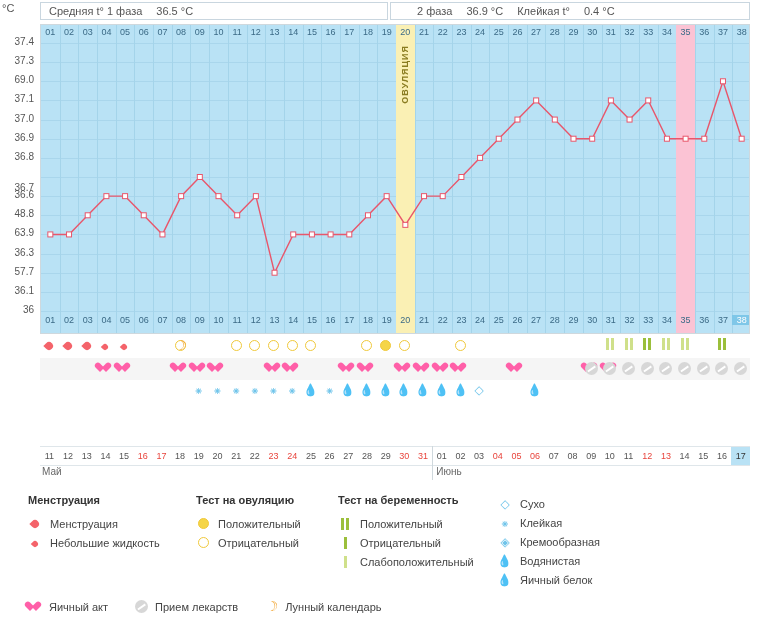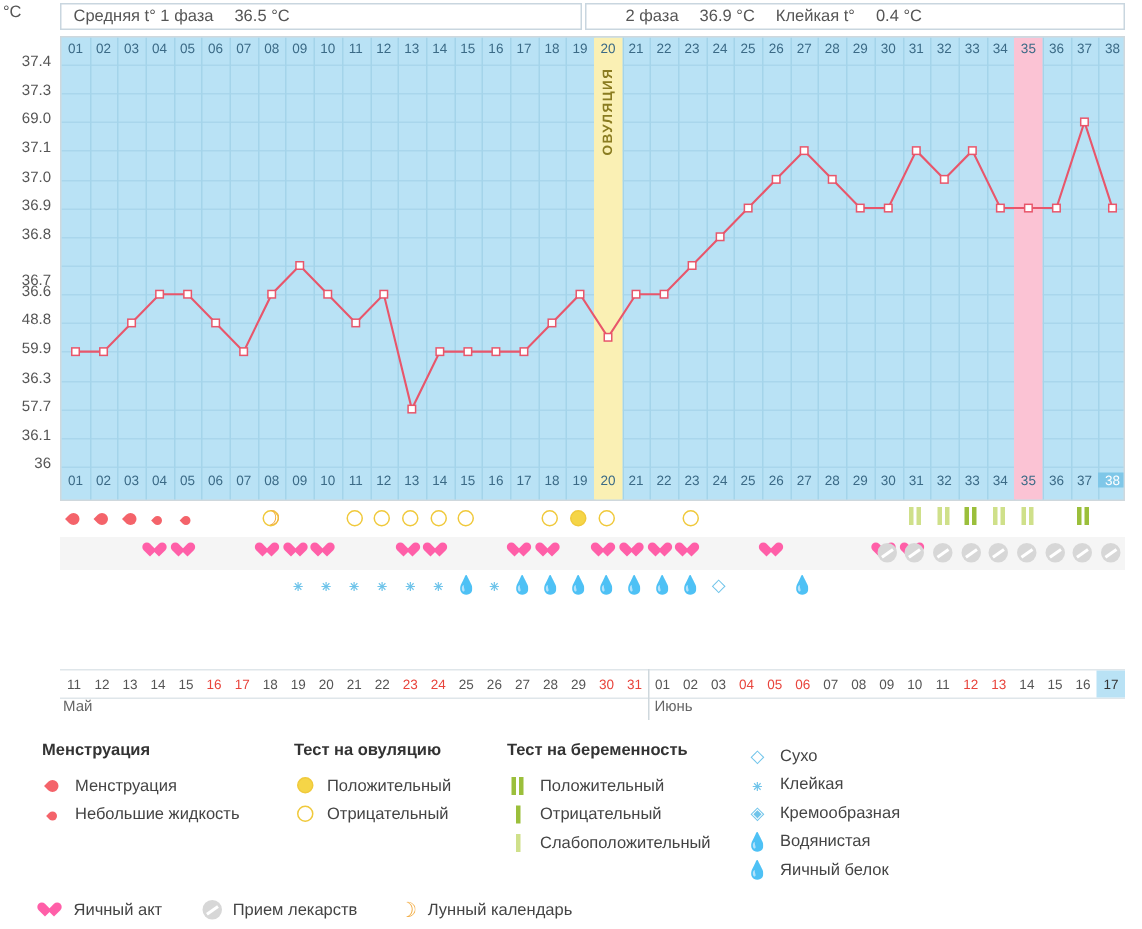--- a/index.html
+++ b/index.html
@@ -173,21 +173,21 @@
       <div style="top: 13px;">37.4</div>
       <div style="top: 32.1429px;">37.3</div>
       <div style="top: 51.2857px;">69.0</div>
       <div style="top: 70.4286px;">37.1</div>
       <div style="top: 89.5714px;">37.0</div>
       <div style="top: 108.714px;">36.9</div>
       <div style="top: 127.857px;">36.8</div>
       <div style="top: 147px; margin-top: 12px;">36.7</div>
       <div style="top: 166.143px;">36.6</div>
       <div style="top: 185.286px;">48.8</div>
-      <div style="top: 204.429px;">59.9</div>
+      <div style="top: 204.429px;">63.9</div>
       <div style="top: 223.571px;">36.3</div>
       <div style="top: 242.714px;">57.7</div>
       <div style="top: 261.857px;">36.1</div>
       <div style="top: 281px;">36</div>
     </div>
 
   <div class="chart">
     <div id="gridlines">
         <div class="gridline" style="top: 18px;"></div>
         <div class="gridline" style="top: 37.1429px;"></div>

